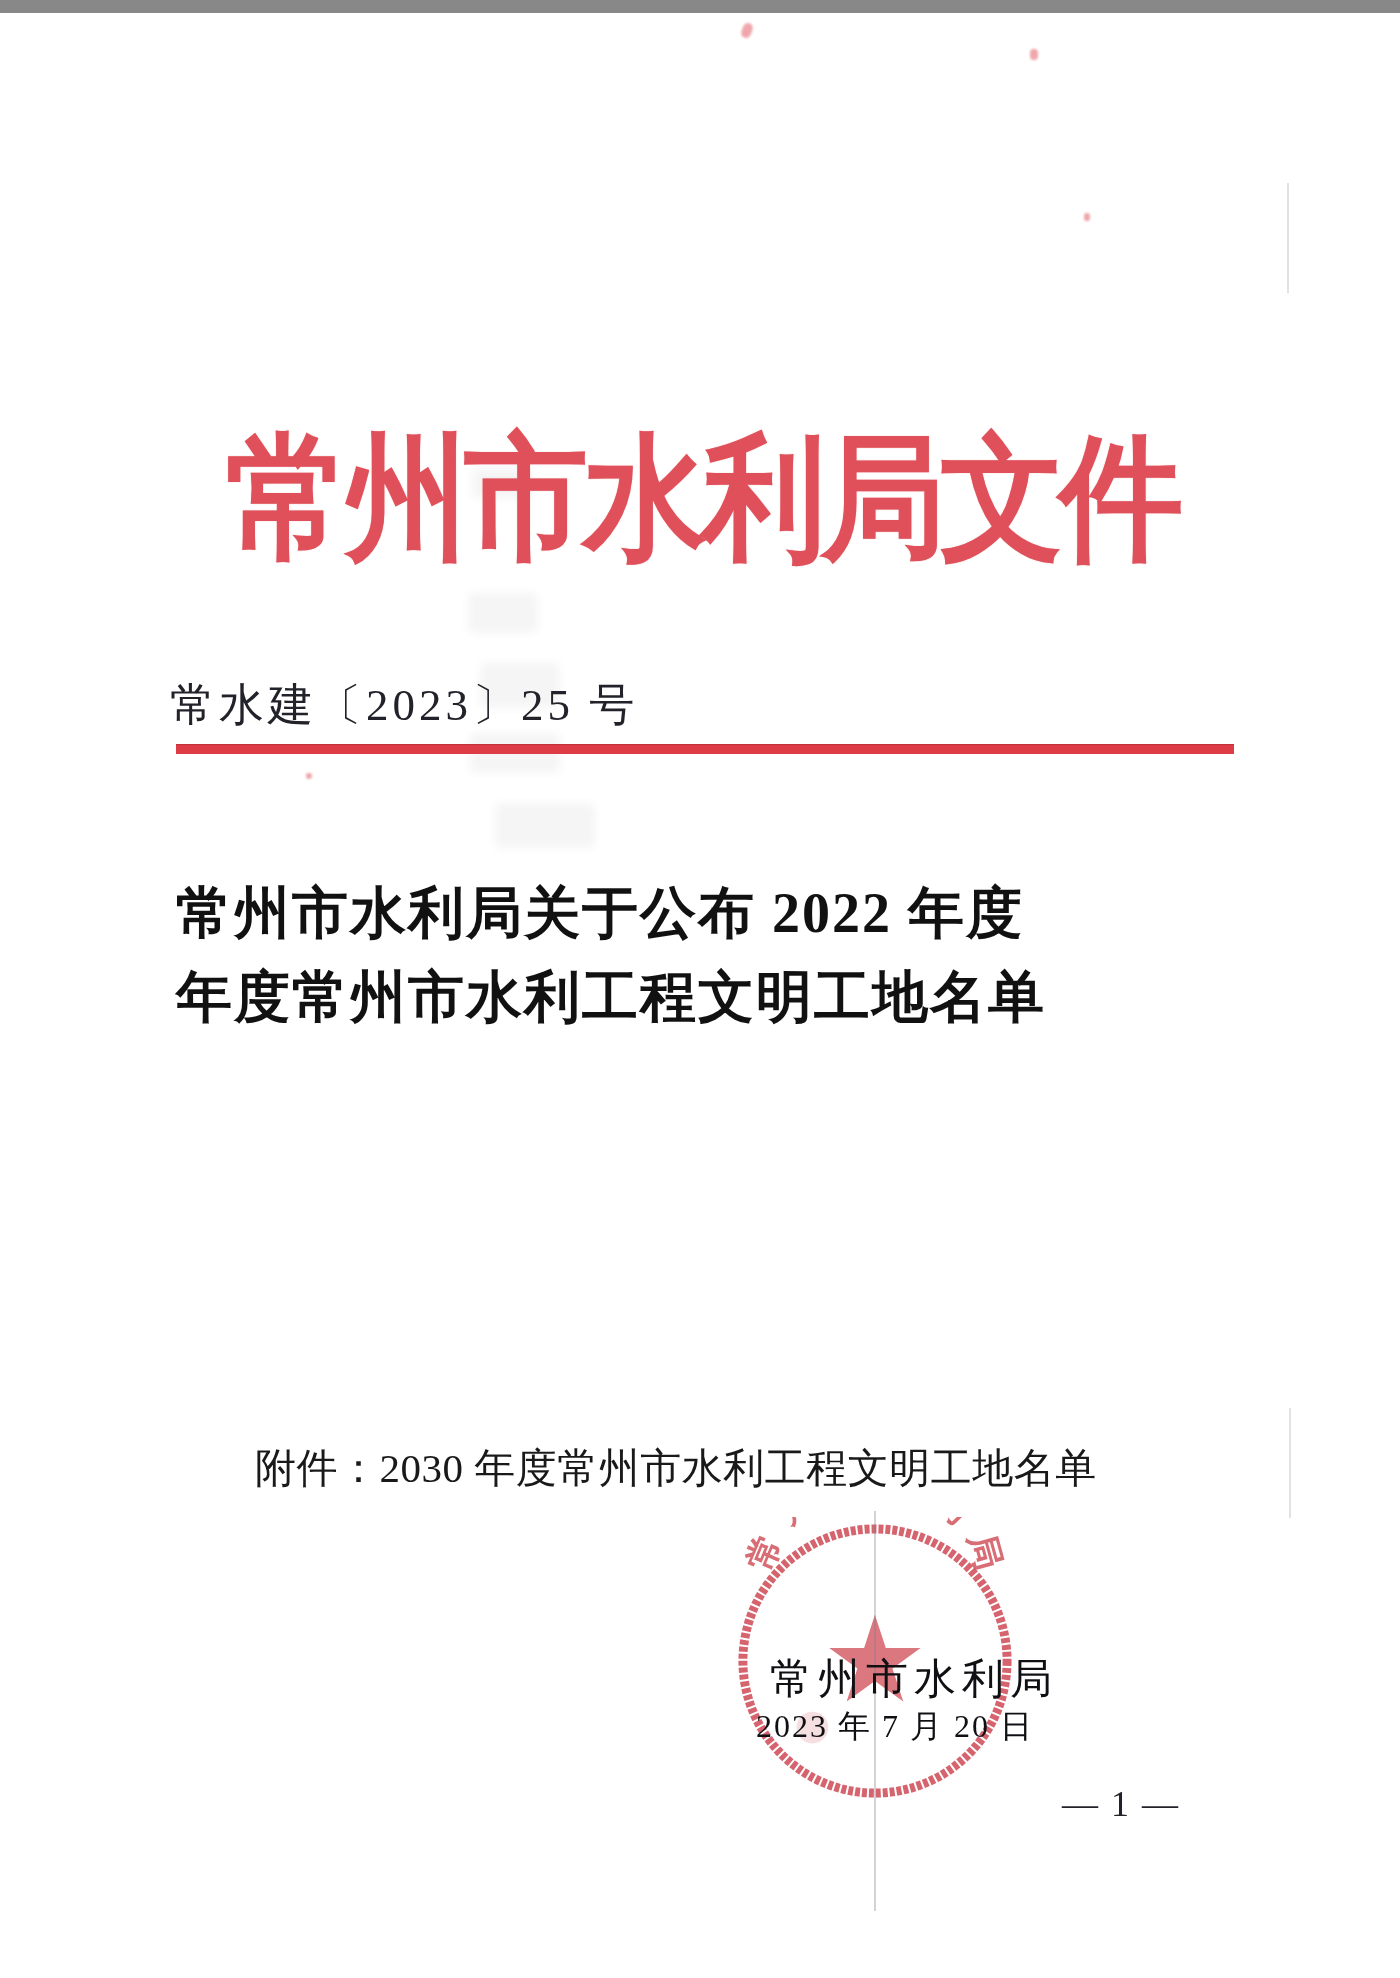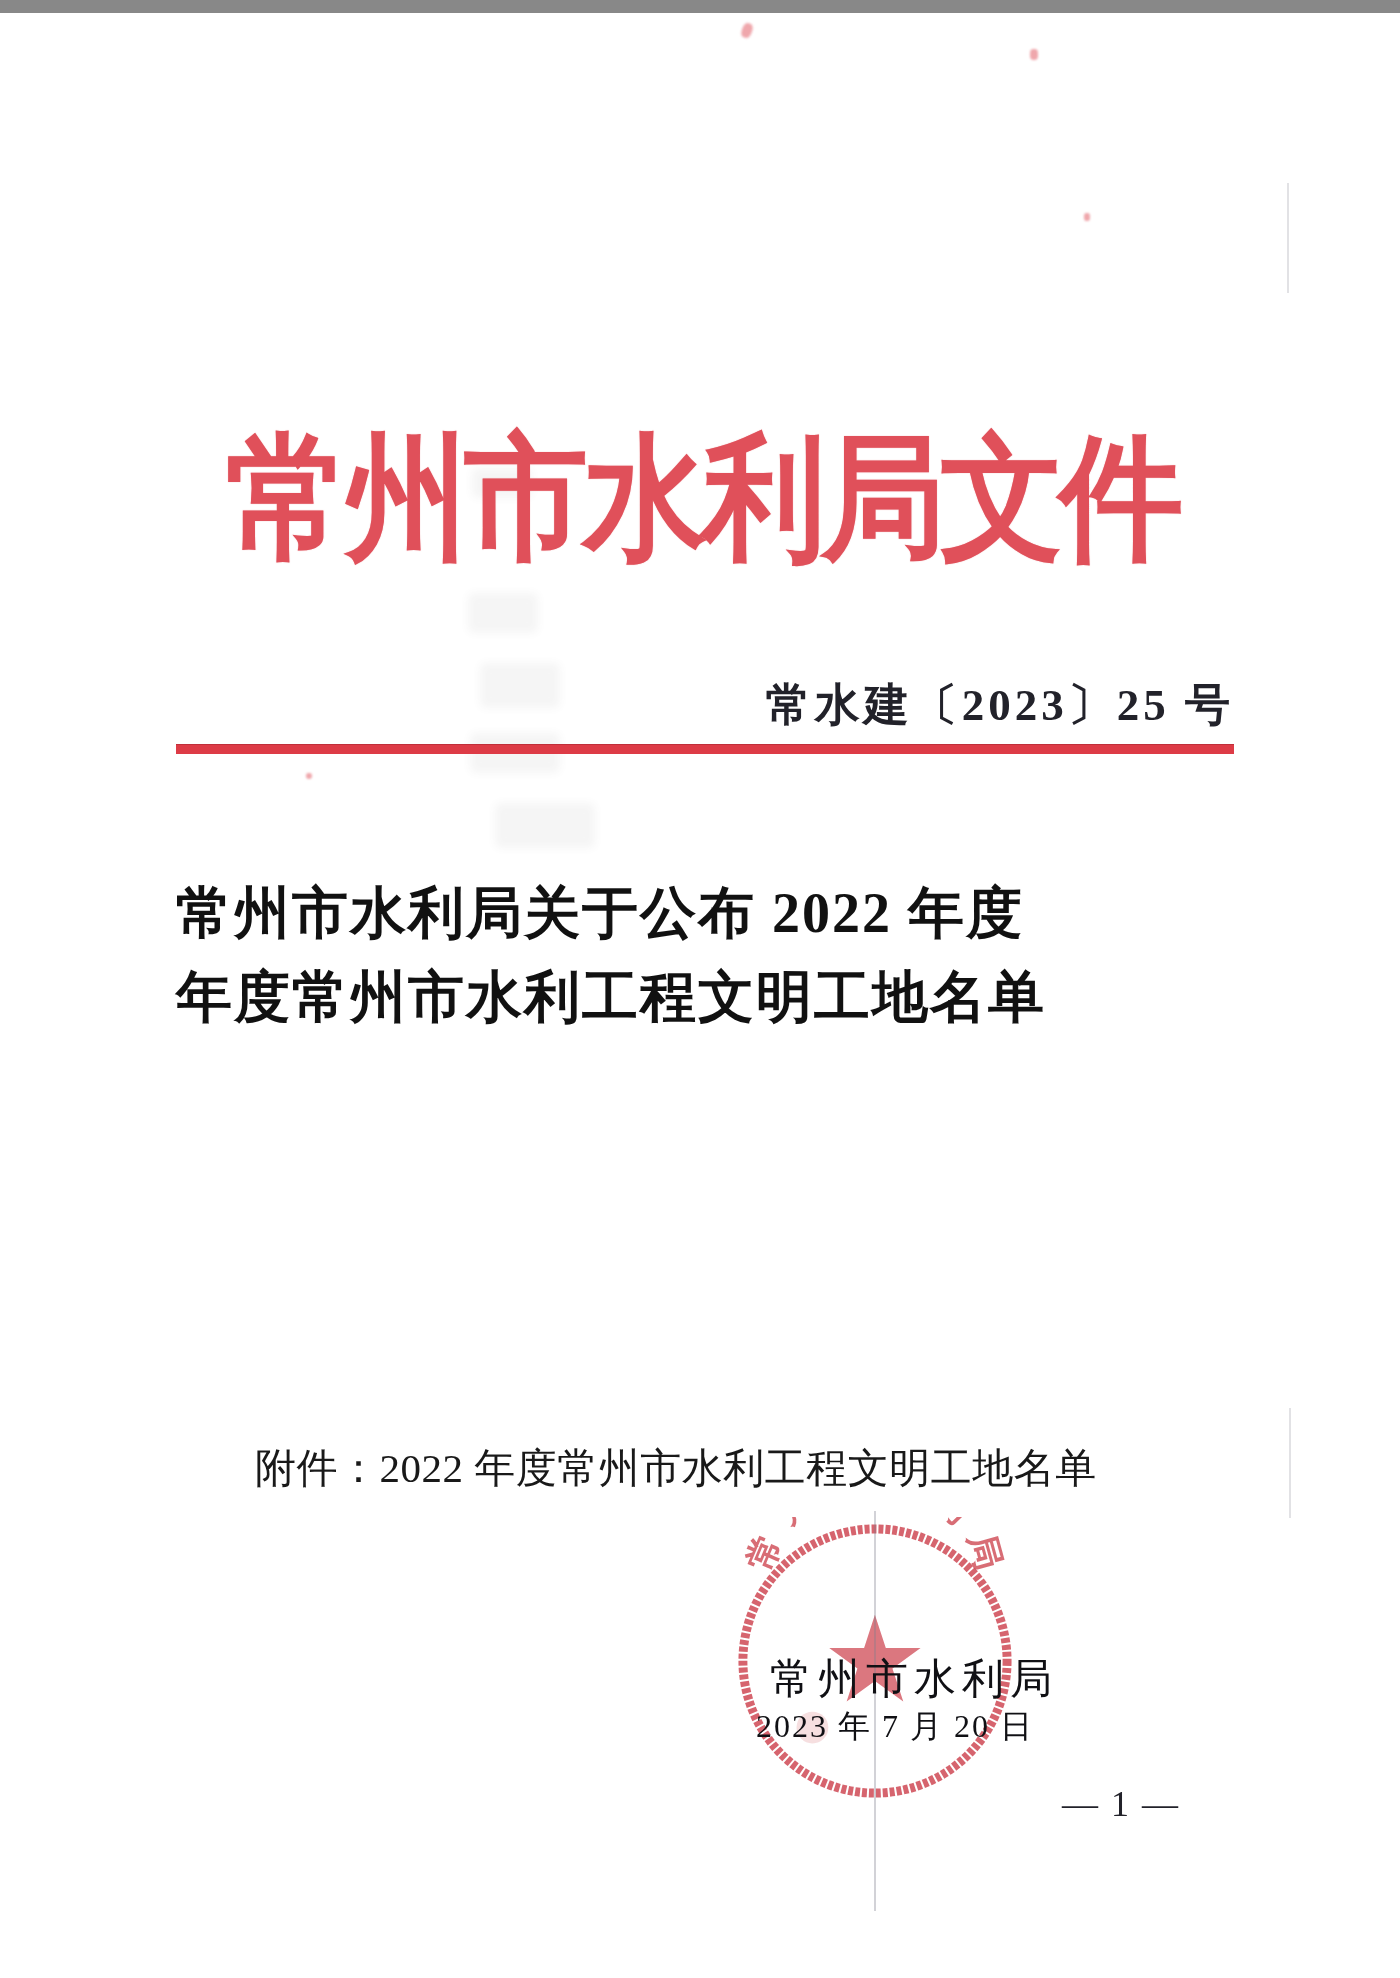--- a/index.html
+++ b/index.html
@@ -18,25 +18,24 @@
     text-align:center;
     font-size:124px;font-weight:700;
     letter-spacing:-5px;
     color:#e0505a;
     transform:scaleY(1.1);transform-origin:top center;
     white-space:nowrap;
     text-shadow:0 0 1px rgba(224,80,90,.55);
   }
   .doc-number{
     position:absolute;left:170px;top:662px;width:1064px;
-    text-align:right;
+    text-align:left;
     font-size:45px;letter-spacing:4px;
     color:#22222a;
     white-space:nowrap;
-    font-weight:bold;
   }
   .red-rule{
     position:absolute;left:176px;top:731px;width:1058px;height:10px;
     background:#dd3b46;
     box-shadow:0 1px 0 rgba(150,30,40,.4) inset;
   }
   
   .doc-title{
     position:absolute;left:176px;top:858px;width:1064px;
     text-align:left;
@@ -123,21 +122,21 @@
   <div class="doc-number">常水建〔2023〕25 号</div>
 
   <div class="red-rule"></div>
 
   <div class="doc-title">
     <div>常州市水利局关于公布 2022 年度</div>
     <div>年度常州市水利工程文明工地名单</div>
   </div>
 
 
-  <div class="attachment-line">附件：2022 年度常州市水利工程文明工地名单</div>
+  <div class="attachment-line">附件：2030 年度常州市水利工程文明工地名单</div>
 
   <svg class="seal" viewBox="0 0 290 290" xmlns="http://www.w3.org/2000/svg">
     <circle cx="145" cy="145" r="133" fill="none" stroke="#c8303d" stroke-width="9" stroke-dasharray="5 2" opacity="0.85"></circle>
     <path id="sealArc" d="M 46.3 109.1 A 105 105 0 1 1 243.7 109.1" fill="none"></path>
     <text font-size="36" fill="#c8303d" opacity="0.8" letter-spacing="16" font-weight="700" font-family="'Liberation Serif','DejaVu Serif',serif">
       <textPath href="#sealArc" startOffset="52">常州市水利局</textPath>
     </text>
     <text x="145" y="185" text-anchor="middle" font-size="120" fill="#c8303d" opacity="0.75" font-family="'DejaVu Sans',sans-serif">★</text>
     <circle cx="82" cy="212" r="16" fill="#c8303d" opacity="0.18"></circle>
   </svg>

